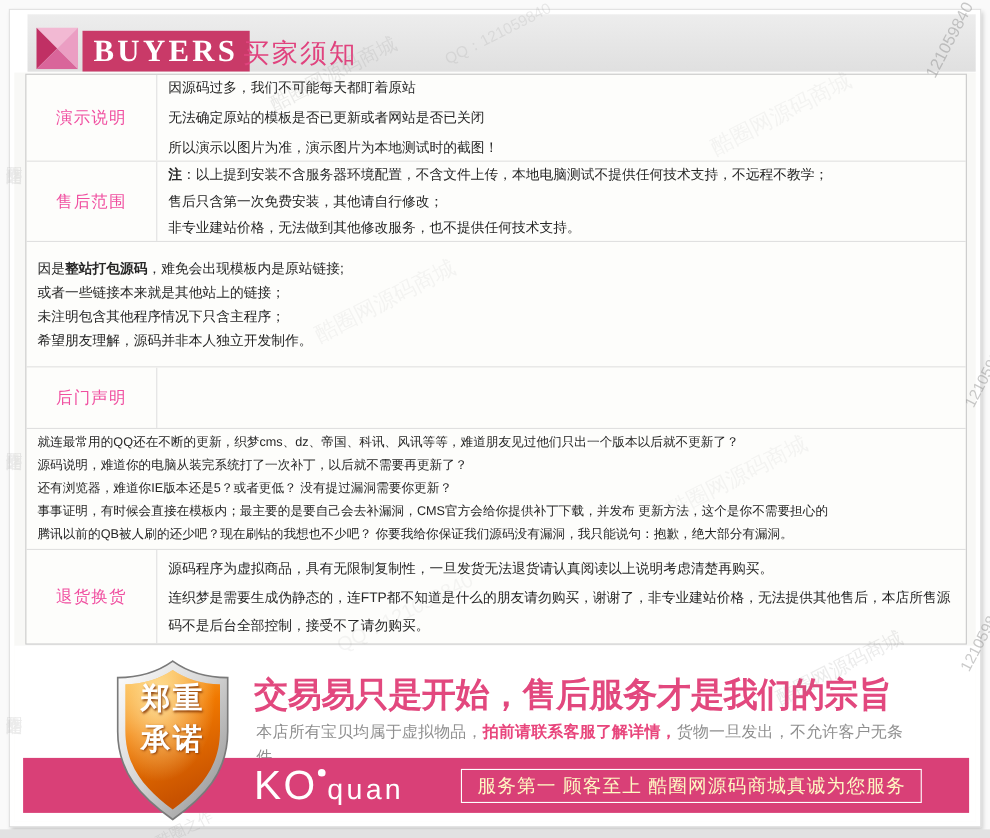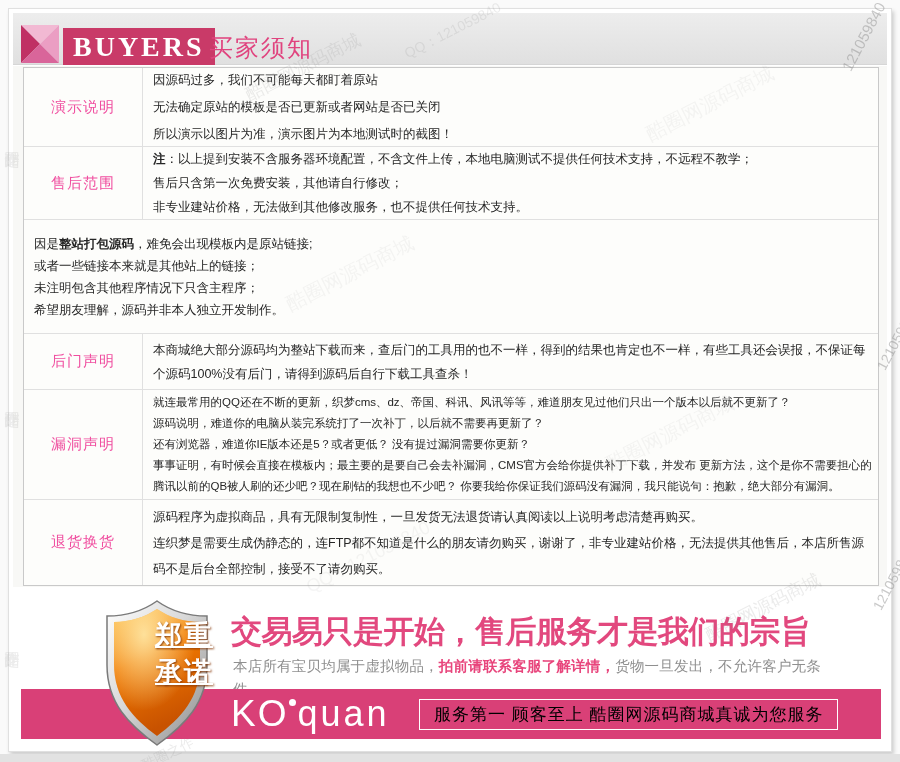--- a/index.html
+++ b/index.html
@@ -16,21 +16,21 @@
     background:#e2e2e2;
   }
   .card{
     position:absolute; left:8px; top:8px; width:884px; height:744px;
     background:#ffffff;
     border:1px solid #e0e0e0;
     box-shadow:2px 3px 4px rgba(0,0,0,.18);
   }
   
   .header-strip{
-    position:absolute; left:4px; right:4px; top:4px; height:52px;
+    position:absolute; left:16px; right:4px; top:4px; height:52px;
     background:linear-gradient(#ededed,#e0e0e0);
     border-bottom:1px solid #d6d6d6;
   }
   .diamond-icon{ position:absolute; left:8px; top:12px; width:38px; height:38px; }
   .buyers-block{
     position:absolute; left:50px; top:15px; height:37px; min-width:132px;
     background:#c93a68; color:#ffffff;
     font-family:"Liberation Serif","DejaVu Serif",serif;
     font-size:28px; letter-spacing:3px; font-weight:bold;
     display:flex; align-items:center; justify-content:center;
@@ -73,24 +73,23 @@
   .row-5{ height:85px; } .row-5 .ln{ line-height:26px; }
   .b{ font-weight:bold; }
   
   .promise-box{
     position:absolute; left:4px; right:4px; top:578px; bottom:4px;
     background:#ffffff;
   }
   .shield{ position:absolute; left:92px; top:590px; width:112px; height:148px; z-index:5; }
   .shield-text{
     position:absolute; left:92px; top:608px; width:112px; z-index:6;
-    text-align:right; color:#ffffff; font-weight:bold; font-size:27px;
+    text-align:center; color:#ffffff; font-weight:bold; font-size:27px;
     letter-spacing:2px; line-height:37px;
     text-shadow:1px 1px 2px rgba(130,50,0,.85);
-    text-decoration:underline;
   }
   .promise-title{
     position:absolute; left:222px; top:602px;
     color:#e2487e; font-size:31px; font-weight:bold; letter-spacing:-0.5px;
   }
   .promise-desc{
     position:absolute; left:224px; top:646px; width:600px;
     color:#8f8f8f; font-size:14.5px; line-height:23px; letter-spacing:0.2px;
   }
   .promise-desc .hl{ color:#e8457c; font-weight:bold; }
@@ -102,27 +101,27 @@
   .koquan-logo{
     position:absolute; left:210px; top:4px;
     color:#ffffff; letter-spacing:2px; white-space:nowrap;
   }
   .koquan-logo .lk{ font-size:37px; font-weight:400; }
   .koquan-logo .lo{ font-size:37px; font-weight:400; }
   .logo-dot{
     display:inline-block; width:7px; height:7px; border-radius:50%;
     background:#ffffff; vertical-align:top; margin:6px 1px 0 1px;
   }
-  .koquan-logo .lrest{ font-size:36px; font-weight:400; letter-spacing:3px; }
+  .koquan-logo .lrest{ font-size:26px; font-weight:400; letter-spacing:3px; }
   .slogan-box{
     position:absolute; left:398px; top:10px; height:31px;
     border:1px solid #ffffff;
     display:flex; align-items:center;
     padding:0 14px;
-    color:#000000; font-size:17px; letter-spacing:1px; white-space:nowrap;
+    color:#fef9c3; font-size:17px; letter-spacing:1px; white-space:nowrap;
   }
   
   .wm{
     position:absolute; pointer-events:none; z-index:20;
     color:#8a8a8a; font-size:16px; white-space:nowrap;
   }
   .wm-strong{ opacity:.45; } .wm-mid{ opacity:.16; } .wm-faint{ opacity:.08; }
   .r-steep{ transform:rotate(-62deg); }
   .r-diag{ transform:rotate(-27deg); }
   .r-vert{ writing-mode:vertical-rl; }
@@ -171,27 +170,23 @@
       <div class="t-content">
         <div class="ln"><span>因是</span><span class="b">整站打包源码</span><span>，难免会出现模板内是原站链接;</span></div>
         <div class="ln">或者一些链接本来就是其他站上的链接；</div>
         <div class="ln">未注明包含其他程序情况下只含主程序；</div>
         <div class="ln">希望朋友理解，源码并非本人独立开发制作。</div>
       </div>
     </div>
 
     <div class="t-row row-3">
       <div class="t-label">后门声明</div>
-      <div class="t-content">
-        <div class="ln">本商城绝大部分源码均为整站下载而来，查后门的工具用的也不一样，得到的结果也肯定也不一样，有些工具还会误报，不保证每个源码100%没有后门，请得到源码后自行下载工具查杀！</div>
-      </div>
     </div>
 
     <div class="t-row row-4">
-      <div class="t-label">漏洞声明</div>
       <div class="t-content">
         <div class="ln">就连最常用的QQ还在不断的更新，织梦cms、dz、帝国、科讯、风讯等等，难道朋友见过他们只出一个版本以后就不更新了？</div>
         <div class="ln">源码说明，难道你的电脑从装完系统打了一次补丁，以后就不需要再更新了？</div>
         <div class="ln">还有浏览器，难道你IE版本还是5？或者更低？ 没有提过漏洞需要你更新？</div>
         <div class="ln">事事证明，有时候会直接在模板内；最主要的是要自己会去补漏洞，CMS官方会给你提供补丁下载，并发布 更新方法，这个是你不需要担心的</div>
         <div class="ln">腾讯以前的QB被人刷的还少吧？现在刷钻的我想也不少吧？ 你要我给你保证我们源码没有漏洞，我只能说句：抱歉，绝大部分有漏洞。</div>
       </div>
     </div>
 
     <div class="t-row row-5">

